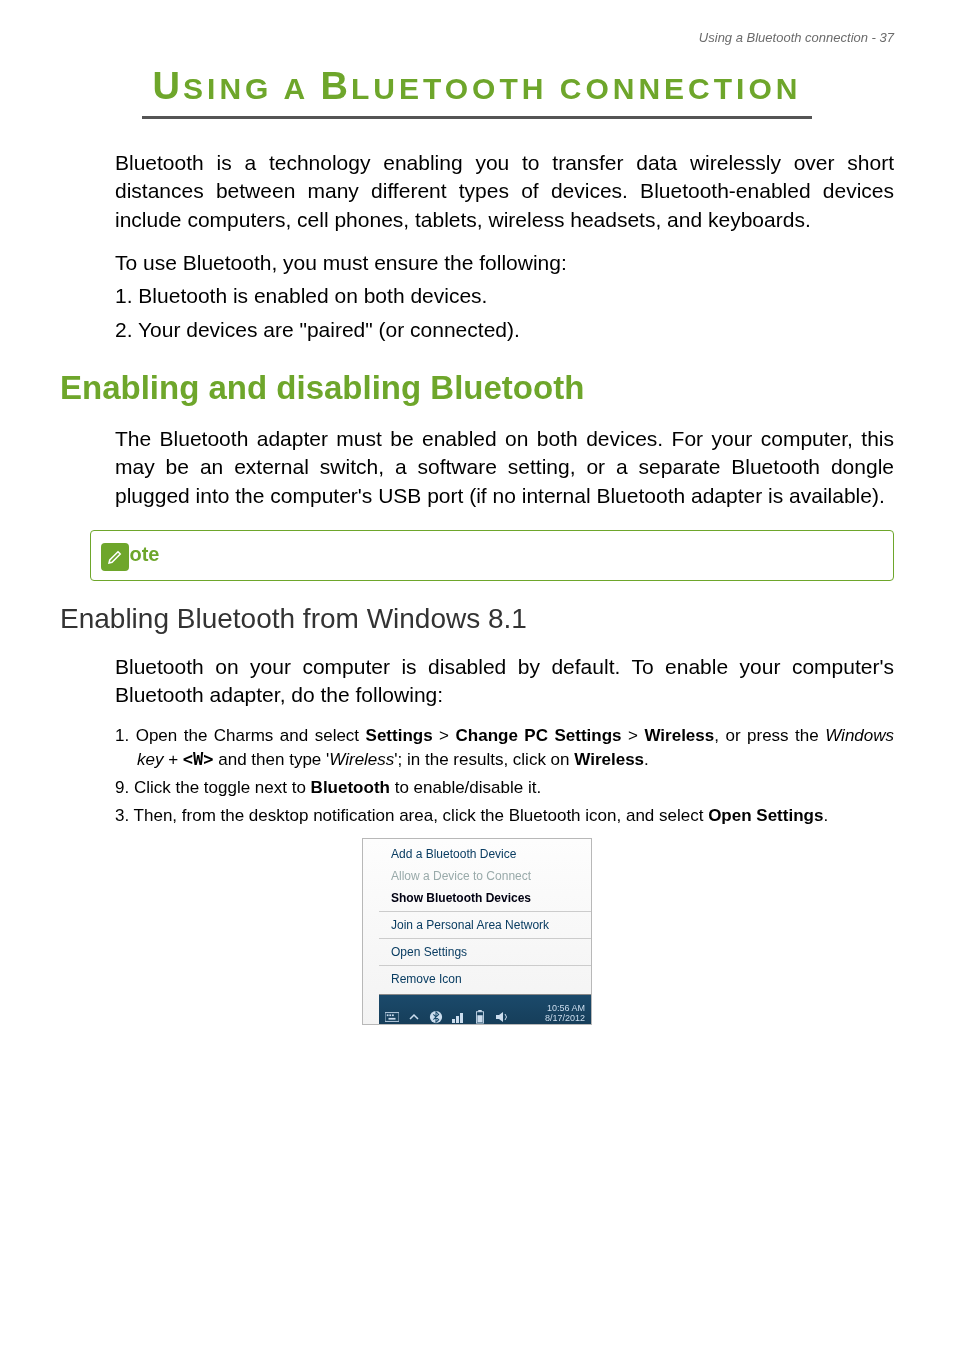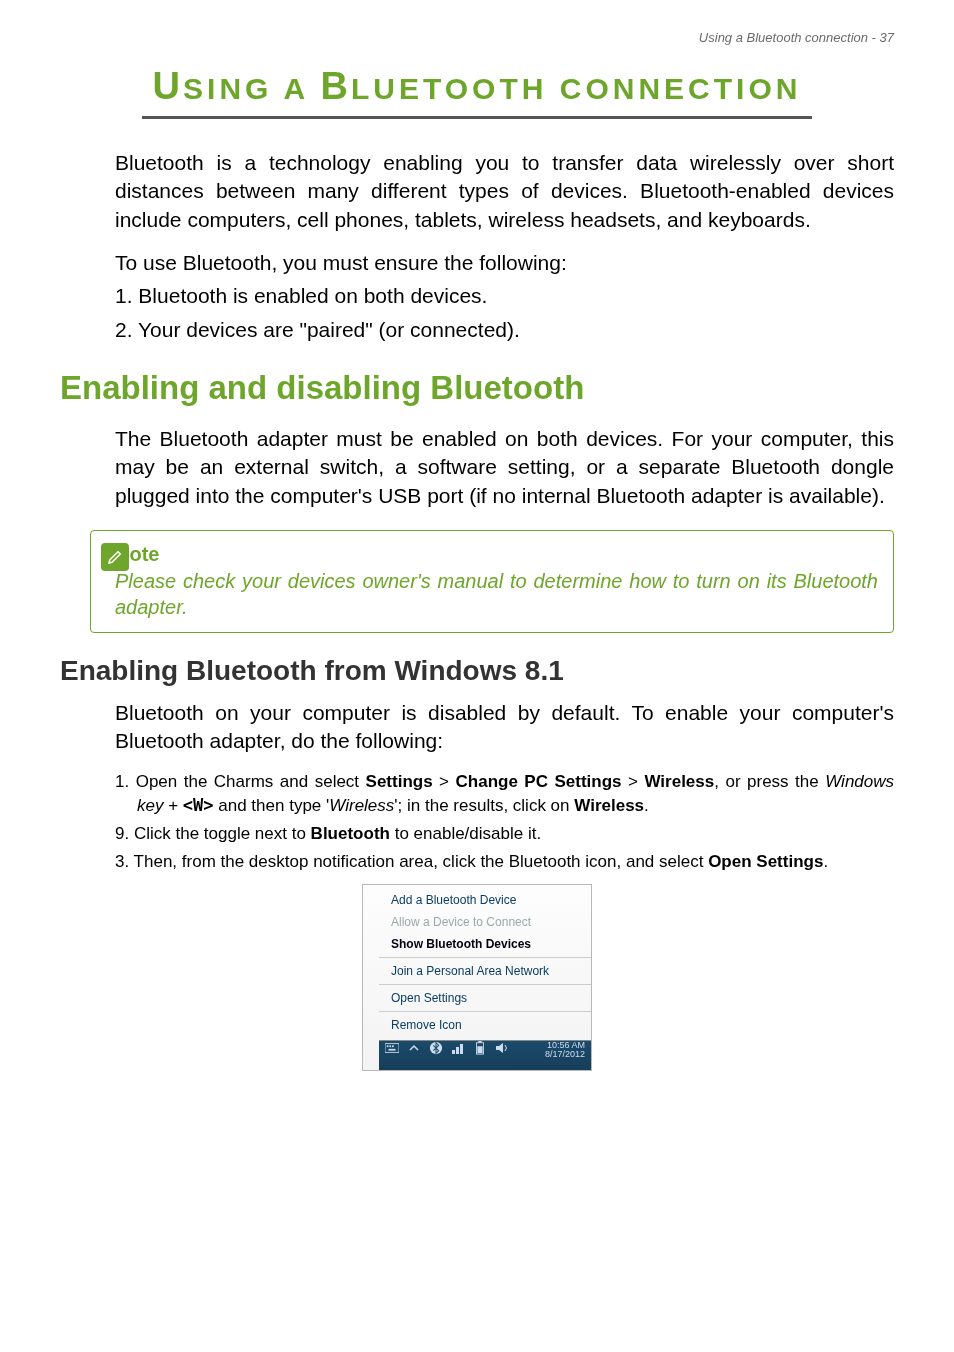--- a/index.html
+++ b/index.html
@@ -63,22 +63,22 @@
     }
     .section-h1 {
       color: #6EA62B;
       font-size: 33px;
       font-weight: bold;
       margin: 25px 0 18px 0;
     }
     .section-h2 {
       color: #333;
       font-size: 28px;
-      font-weight: bold;
-      margin: 22px 0 12px 0;
+      font-weight: normal;
+      margin: 22px 0 18px 0;
     }
     .note-box {
       border: 1px solid #6EA62B;
       border-radius: 4px;
       margin: 20px 0 10px 30px;
       padding: 12px 15px 12px 24px;
       position: relative;
     }
     .note-icon {
       position: absolute;
@@ -134,21 +134,21 @@
     }
     .screenshot .sep {
       height: 1px;
       background: #ccc;
       margin: 2px 0;
     }
     .taskbar {
       background: linear-gradient(#1b4a6b, #163e5a);
       height: 30px;
       display: flex;
-      align-items: flex-start;
+      align-items: flex-end;
       padding: 0 6px;
       color: #cde;
       justify-content: space-between;
       border-top: 1px solid #888;
     }
     .taskbar .icons {
       display: flex;
       gap: 8px;
       align-items: center;
     }
@@ -190,21 +190,20 @@
 
 <p class="intro-para">The Bluetooth adapter must be enabled on both devices. For your computer, this may be an external switch, a software setting, or a separate Bluetooth dongle plugged into the computer's USB port (if no internal Bluetooth adapter is available).</p>
 
 <div class="note-box">
   <div class="note-icon">
     <svg viewBox="0 0 24 24" fill="none" stroke="#fff" stroke-width="2">
       <path d="M4 20 L8 19 L19 8 L16 5 L5 16 Z"></path>
     </svg>
   </div>
   <div class="note-title">Note</div>
-  <div class="note-body">Please check your devices owner's manual to determine how to turn on its Bluetooth adapter.</div>
 </div>
 
 <h2 class="section-h2">Enabling Bluetooth from Windows 8.1</h2>
 
 <p class="intro-para">Bluetooth on your computer is disabled by default. To enable your computer's Bluetooth adapter, do the following:</p>
 
 <div class="ol-item indent-wrap">
   <span>1. Open the Charms and select </span><b>Settings</b><span> &gt; </span><b>Change PC Settings</b><span> &gt; </span><b>Wireless</b><span>, or press the </span><i>Windows key</i><span> + </span><b class="key">&lt;W&gt;</b><span> and then type '</span><i>Wireless</i><span>'; in the results, click on </span><b>Wireless</b><span>.</span>
 </div>
 

